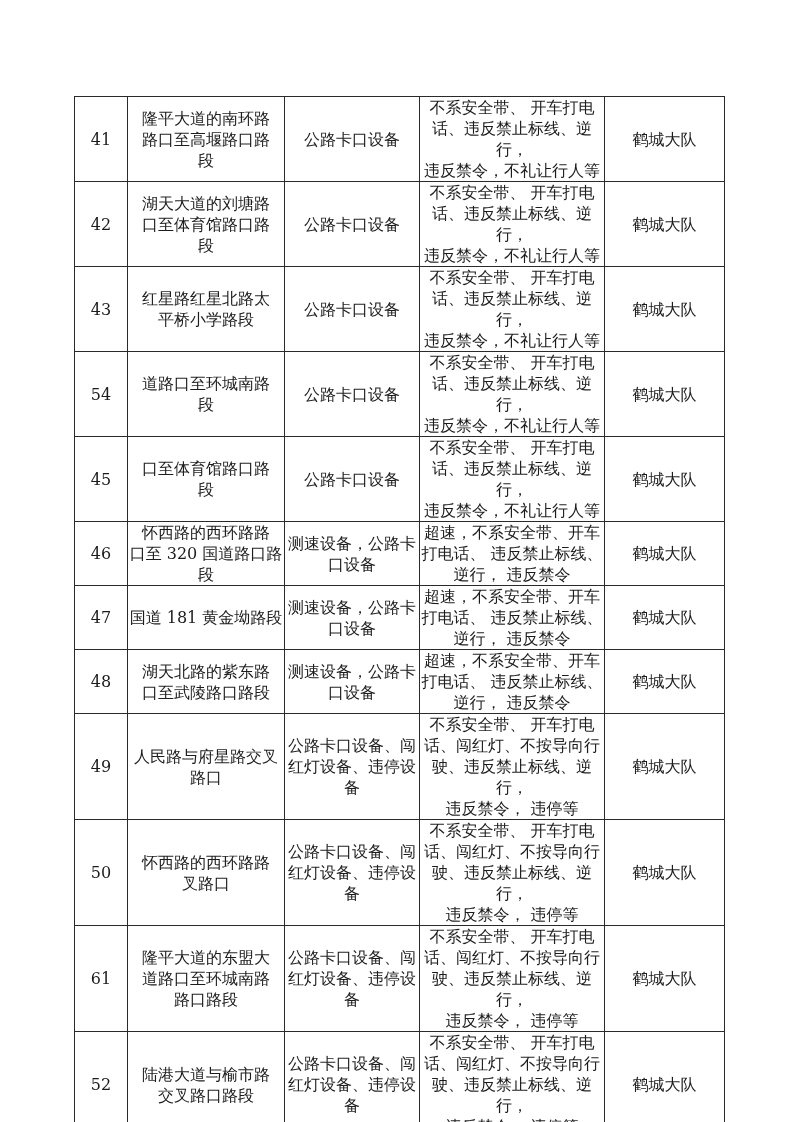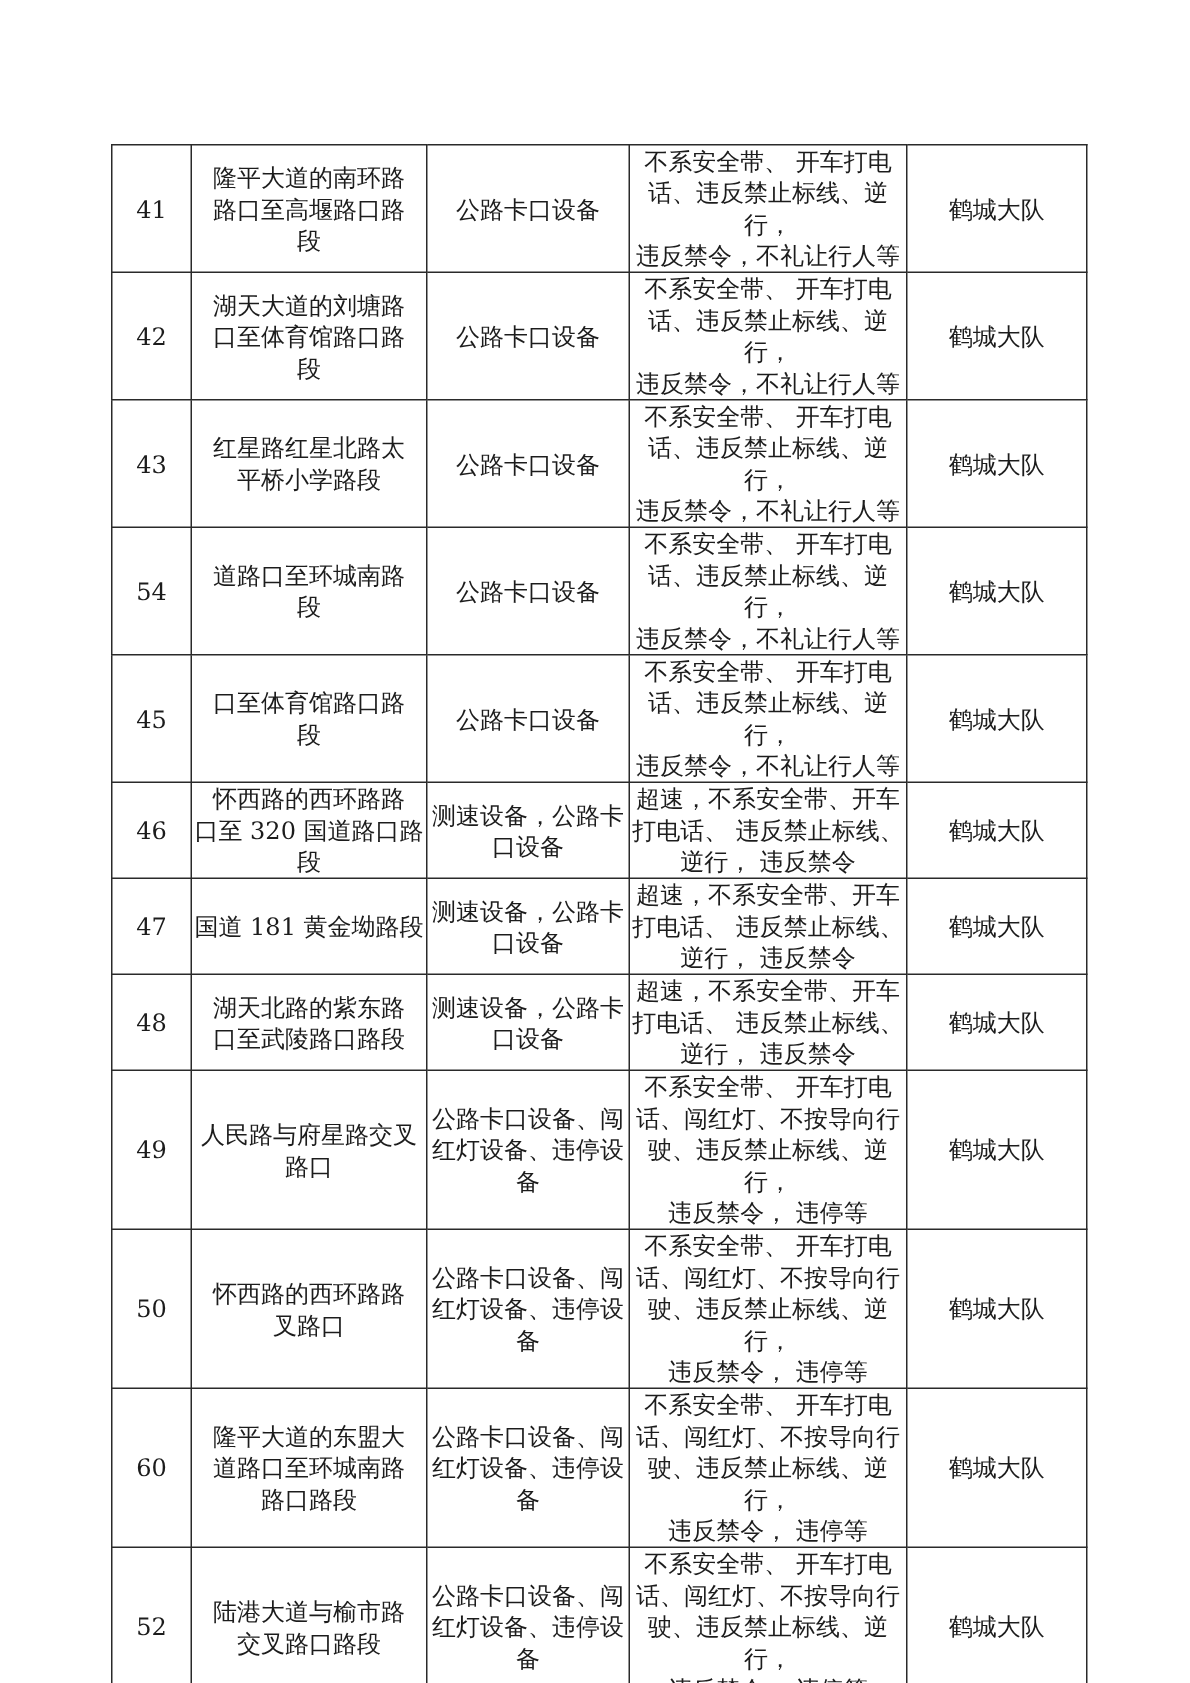--- a/index.html
+++ b/index.html
@@ -156,21 +156,21 @@
         <td>公路卡口设备、闯
 红灯设备、违停设
 备</td>
         <td>不系安全带、 开车打电
 话、闯红灯、不按导向行
 驶、违反禁止标线、逆行，
 违反禁令， 违停等</td>
         <td>鹤城大队</td>
       </tr>
       <tr class="r-tall">
-        <td class="col-no">60</td>
+        <td class="col-no">61</td>
         <td>隆平大道的东盟大
 道路口至环城南路
 路口路段</td>
         <td>公路卡口设备、闯
 红灯设备、违停设
 备</td>
         <td>不系安全带、 开车打电
 话、闯红灯、不按导向行
 驶、违反禁止标线、逆行，
 违反禁令， 违停等</td>

